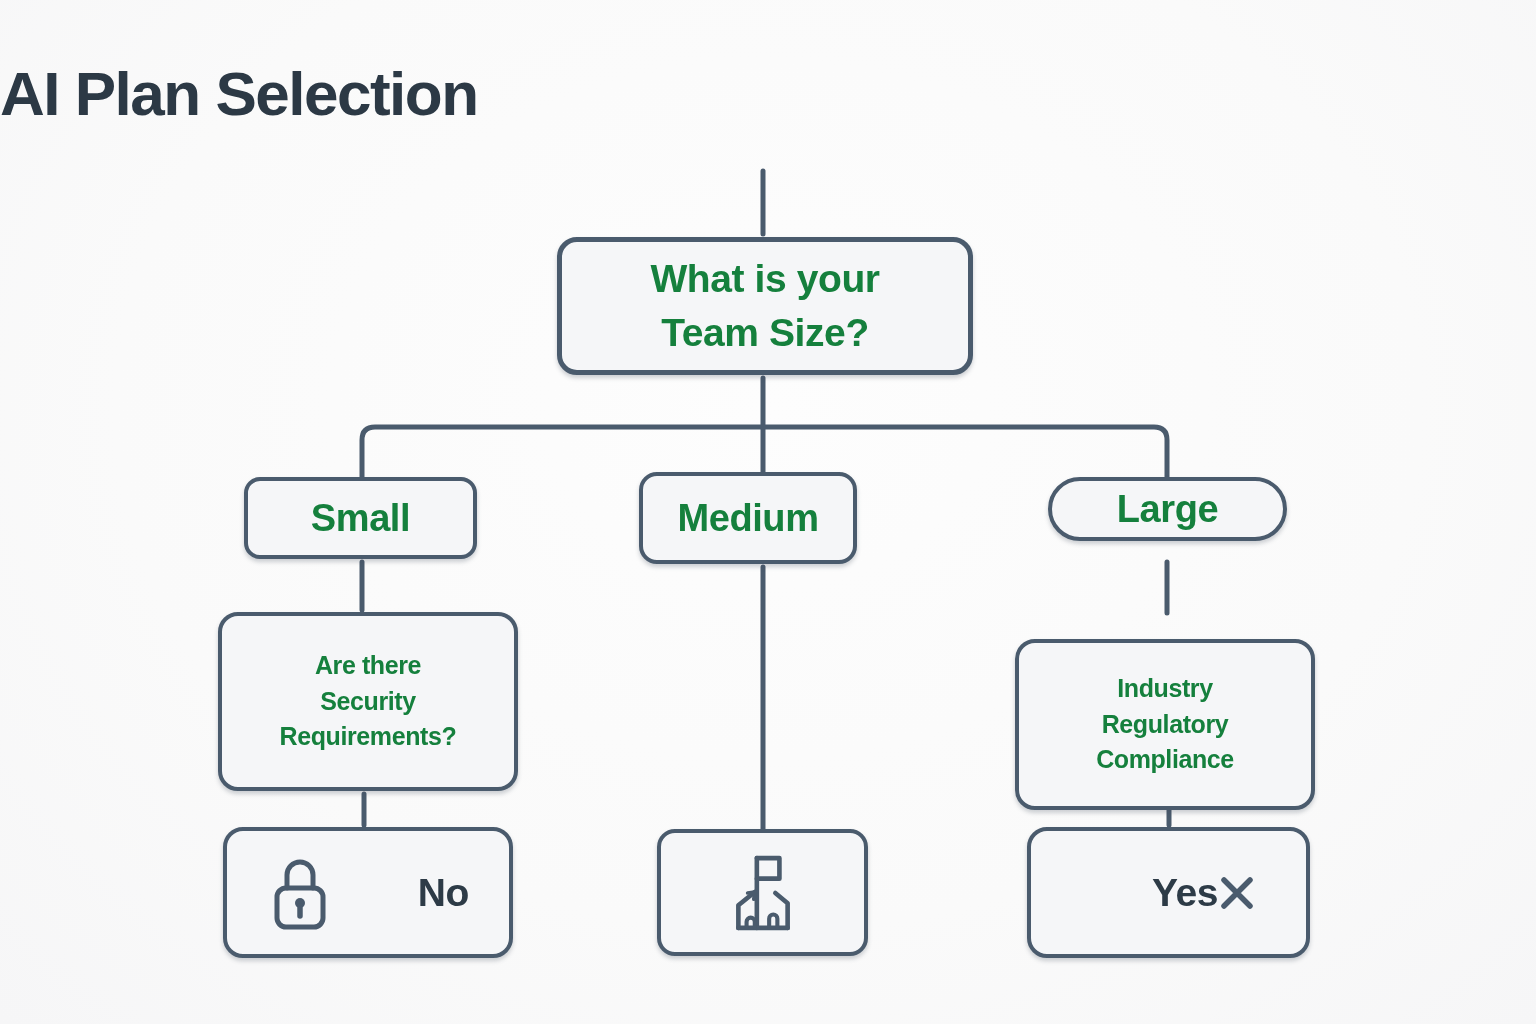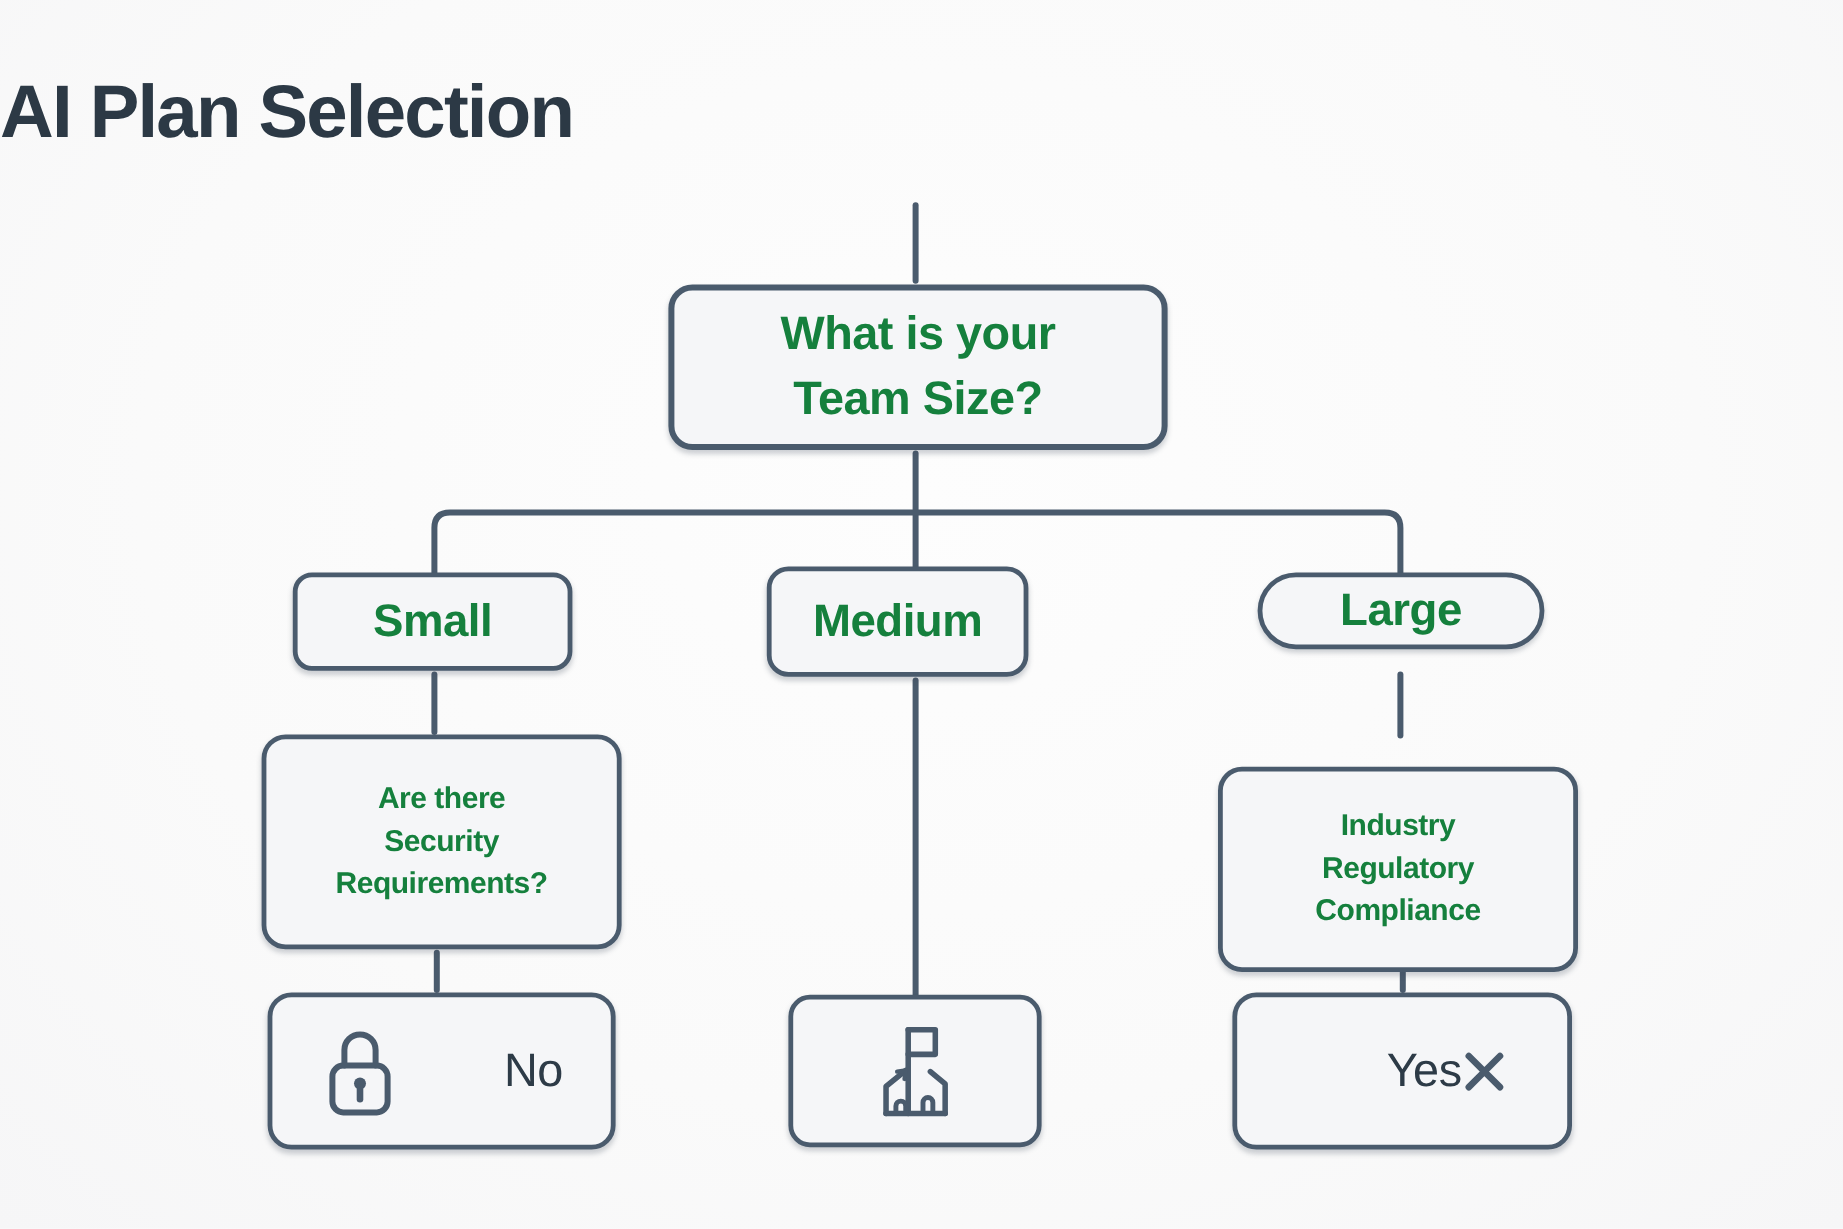--- a/index.html
+++ b/index.html
@@ -63,21 +63,21 @@
   .b-large   { left: 1048px; top: 477px; width: 239px; height: 64px;  border-radius: 32px; }
   .b-small .node-label, .b-medium .node-label, .b-large .node-label { font-size: 38px; }
   .q-security { left: 218px;  top: 612px; width: 300px; height: 179px; border-radius: 20px; }
   .q-industry { left: 1015px; top: 615px; width: 300px; height: 171px; border-radius: 20px; margin-top: 24px; }
   .q-security .node-label, .q-industry .node-label { font-size: 25px; line-height: 1.42; }
   .leaf-no       { left: 223px;  top: 827px; width: 290px; height: 131px; border-radius: 20px;
                    justify-content: space-between; padding: 0 40px 0 45px; }
   .leaf-building { left: 657px;  top: 829px; width: 211px; height: 127px; }
   .leaf-yes      { left: 1027px; top: 827px; width: 283px; height: 131px; border-radius: 20px;
                    justify-content: flex-end; padding: 0 50px 0 44px; }
-  .leaf-label { font-size: 39px; font-weight: 400; letter-spacing: -0.4px; }
+  .leaf-label { font-size: 39px; font-weight: 700; letter-spacing: -0.4px; }
   .icon svg { display: block; }
   .icon path, .icon rect { fill: none; stroke: #4a5b6d; stroke-linecap: round; stroke-linejoin: round; }
   .icon .filled { fill: #4a5b6d; stroke: none; }
 </style>
 </head>
 <body>
 
 <div class="canvas">
 
   <div class="title">AI Plan Selection</div>

